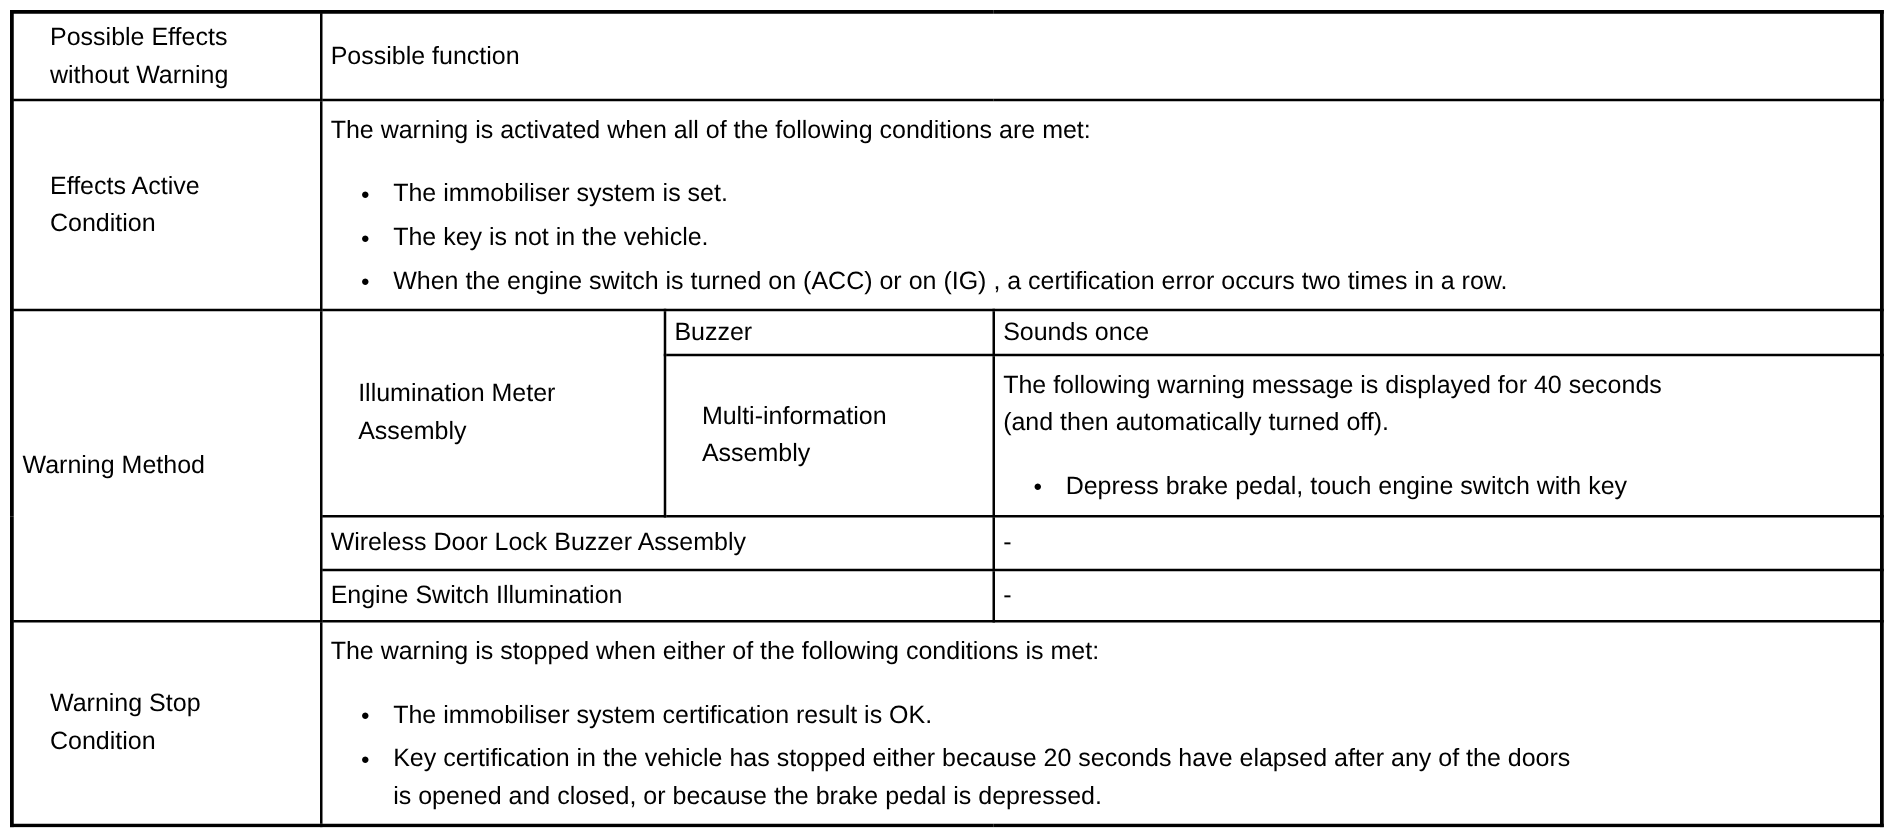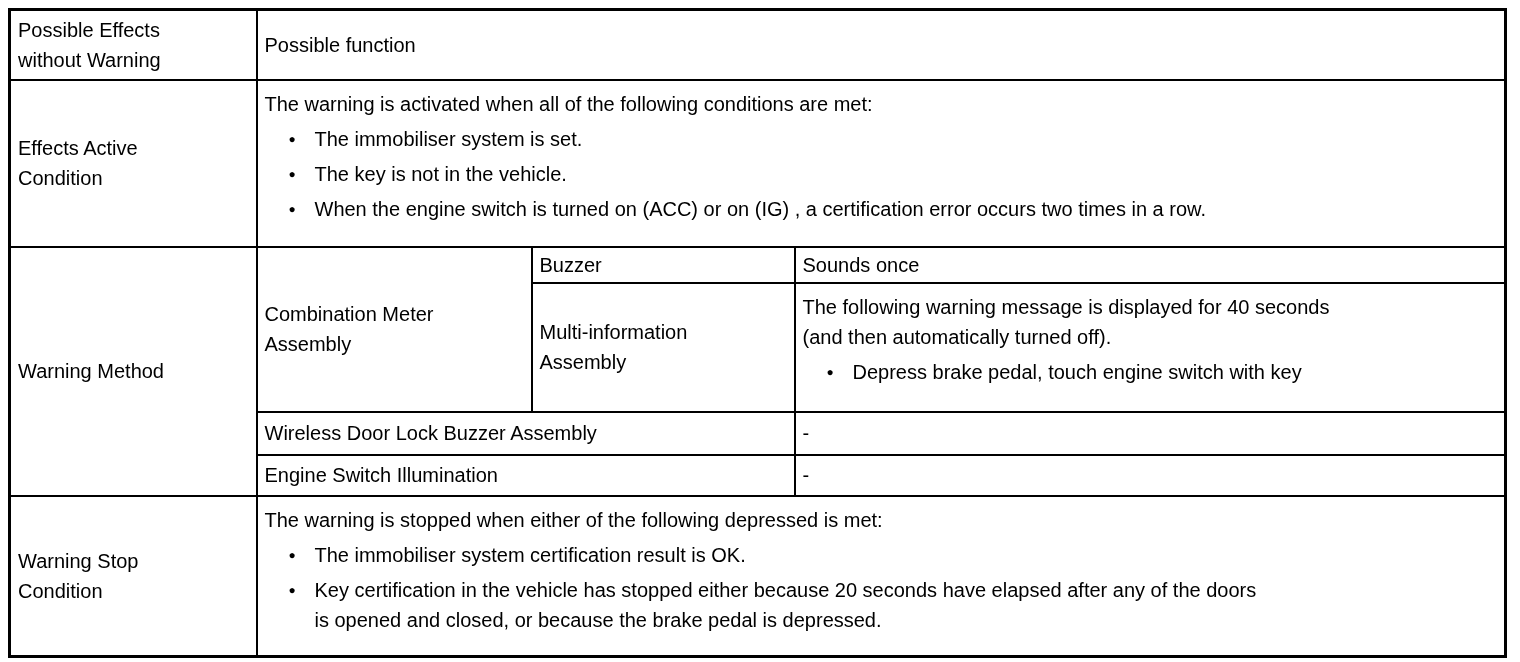--- a/index.html
+++ b/index.html
@@ -32,29 +32,29 @@
     vertical-align: middle;
     overflow: hidden;
   }
   tr.r1 { height: 70px; }
   tr.r2 { height: 167px; }
   tr.r3 { height: 36px; }
   tr.r4 { height: 129px; }
   tr.r5 { height: 43px; }
   tr.r6 { height: 41px; }
   tr.r7 { height: 161px; }
-  .lines { white-space: pre-line; }
+  .lines { white-space: pre-line; margin-left: 22px; }
   td.content {
     vertical-align: top;
     padding-top: 8px;
   }
   p.intro { margin: 0; }
   ul.bullets {
     list-style: none;
-    margin: 5px 0 0 0;
+    margin: 21px 0 0 0;
     padding: 0;
   }
   ul.bullets li {
     position: relative;
     padding-left: 50px;
     margin: 0 0 5px 0;
   }
   ul.bullets li::before {
     content: "\25CF";
     position: absolute;
@@ -100,21 +100,21 @@
           <li>When the engine switch is turned on (ACC) or on (IG) , a certification error occurs two times in a row.</li>
         </ul>
       </td>
     </tr>
 
     <tr class="r3">
       <td rowspan="4">
         <span>Warning Method</span>
       </td>
       <td rowspan="2">
-        <div class="lines">Combination Meter
+        <div class="lines">Illumination Meter
 Assembly</div>
       </td>
       <td>
         <span>Buzzer</span>
       </td>
       <td>
         <span>Sounds once</span>
       </td>
     </tr>
 
@@ -149,21 +149,21 @@
         <span>-</span>
       </td>
     </tr>
 
     <tr class="r7">
       <td>
         <div class="lines">Warning Stop
 Condition</div>
       </td>
       <td colspan="3" class="content">
-        <p class="intro">The warning is stopped when either of the following depressed is met:</p>
+        <p class="intro">The warning is stopped when either of the following conditions is met:</p>
         <ul class="bullets">
           <li>The immobiliser system certification result is OK.</li>
           <li class="lines">Key certification in the vehicle has stopped either because 20 seconds have elapsed after any of the doors
 is opened and closed, or because the brake pedal is depressed.</li>
         </ul>
       </td>
     </tr>
   </tbody>
     </table>
 </div>

